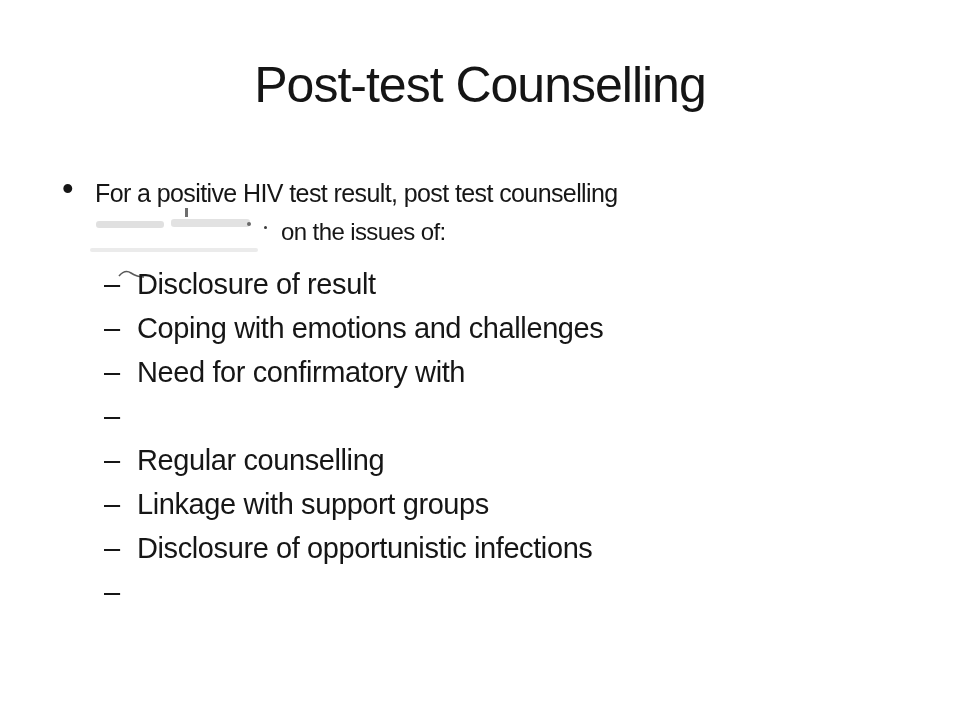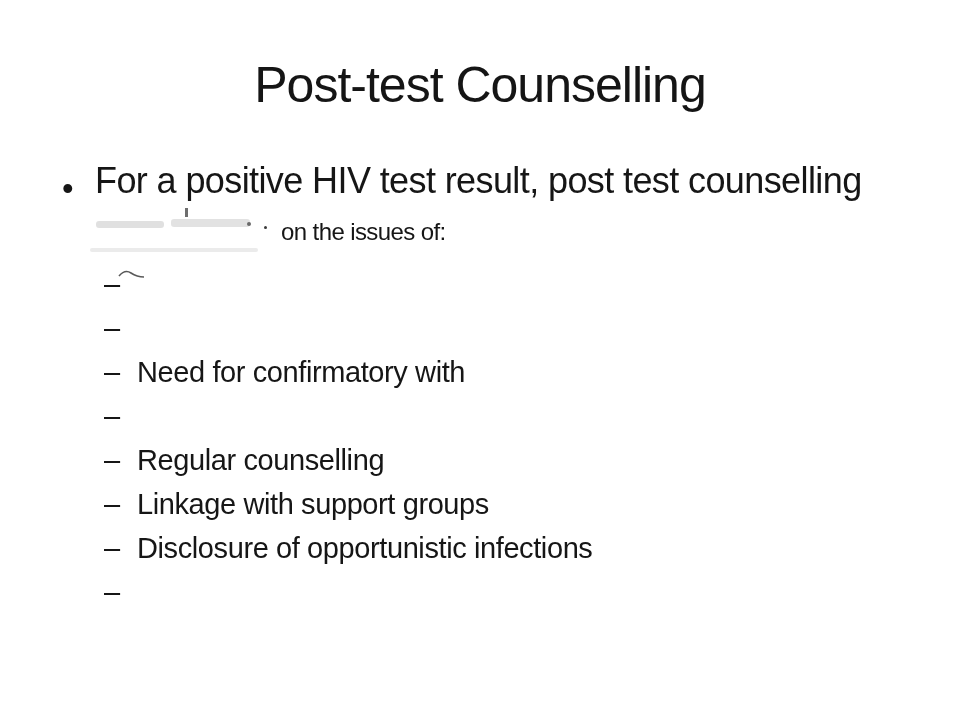--- a/index.html
+++ b/index.html
@@ -32,22 +32,22 @@
   .bullet-dot {
     position: absolute;
     left: 62px;
     top: 168px;
     font-size: 33px;
     line-height: 42px;
   }
   .bullet-line1 {
     position: absolute;
     left: 95px;
-    top: 160px;
-    font-size: 36px;
+    top: 172px;
+    font-size: 25px;
     line-height: 42px;
     letter-spacing: -0.6px;
     white-space: nowrap;
   }
   .bullet-line2 {
     position: absolute;
     left: 281px;
     top: 211px;
     font-size: 24px;
     line-height: 42px;
@@ -132,24 +132,26 @@
   <div class="artifact-dot-1"></div>
   <div class="artifact-dot-2"></div>
   <svg class="artifact-squiggle" viewBox="0 0 27 12" xmlns="http://www.w3.org/2000/svg">
     <path d="M1,8 Q7,1 13,5 T26,9" fill="none" stroke="#3c3c3c" stroke-width="1.6" opacity="0.85"></path>
   </svg>
 
   <ul class="sub-list">
 
       <li>
         <span class="sub-dash">–</span>
+        <span>Disclosure of result</span>
       </li>
 
       <li>
         <span class="sub-dash">–</span>
+        <span>Coping with emotions and challenges</span>
       </li>
 
       <li>
         <span class="sub-dash">–</span>
         <span>Need for confirmatory with</span>
       </li>
 
       <li>
         <span class="sub-dash">–</span>
       </li>

